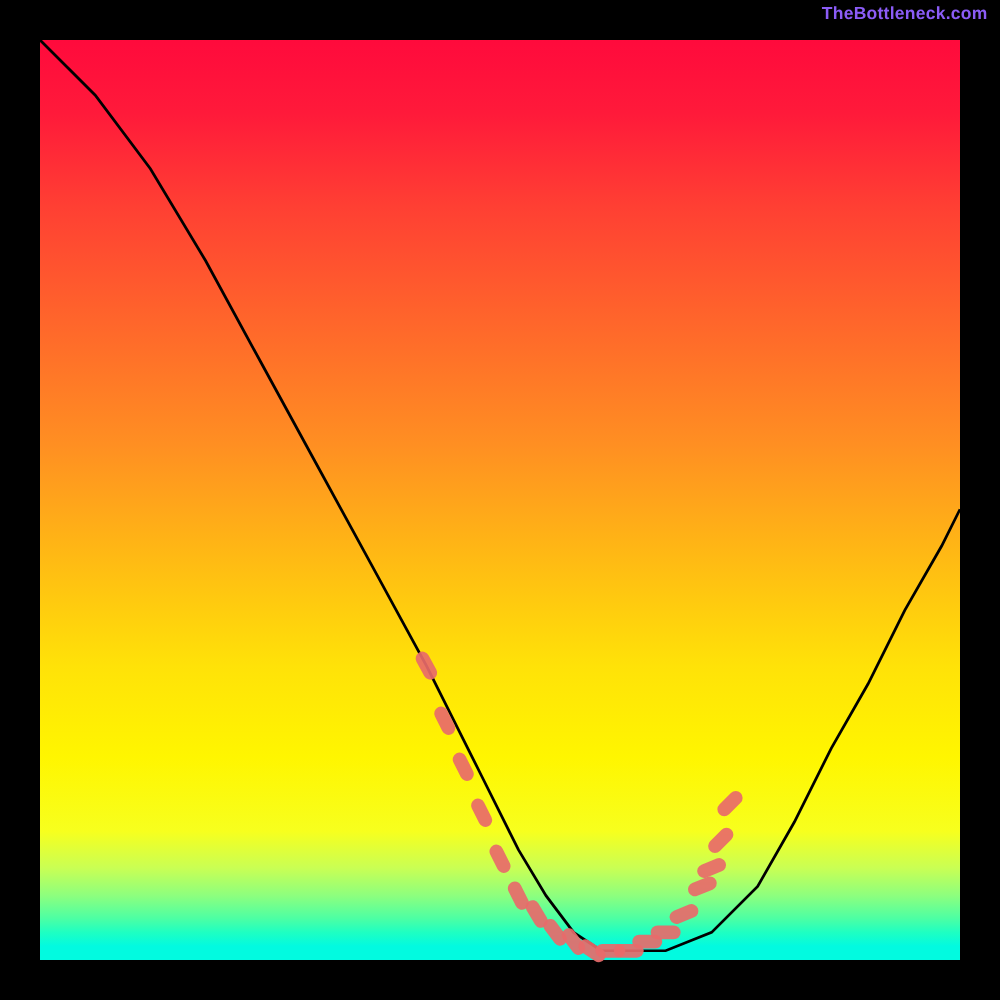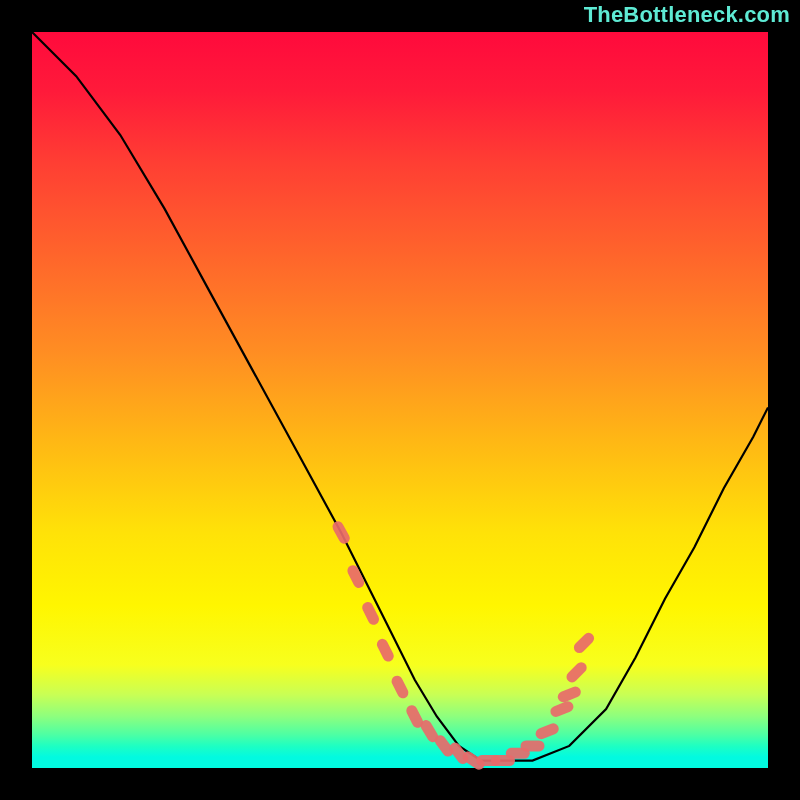--- a/index.html
+++ b/index.html
@@ -16,22 +16,22 @@
     top: 0;
     left: 0;
     width: 800px;
     height: 800px;
     background: #000;
   }
   .watermark {
     position: absolute;
     top: 2px;
     right: 10px;
-    color: #5eead4;
-    font-size: 22px;
+    color: #8b5cf6;
+    font-size: 14px;
     font-weight: bold;
     letter-spacing: 0.2px;
     margin-left: 20px;
   }
   .plot-area {
     position: absolute;
     left: 32px;
     top: 32px;
     width: 736px;
     height: 736px;

